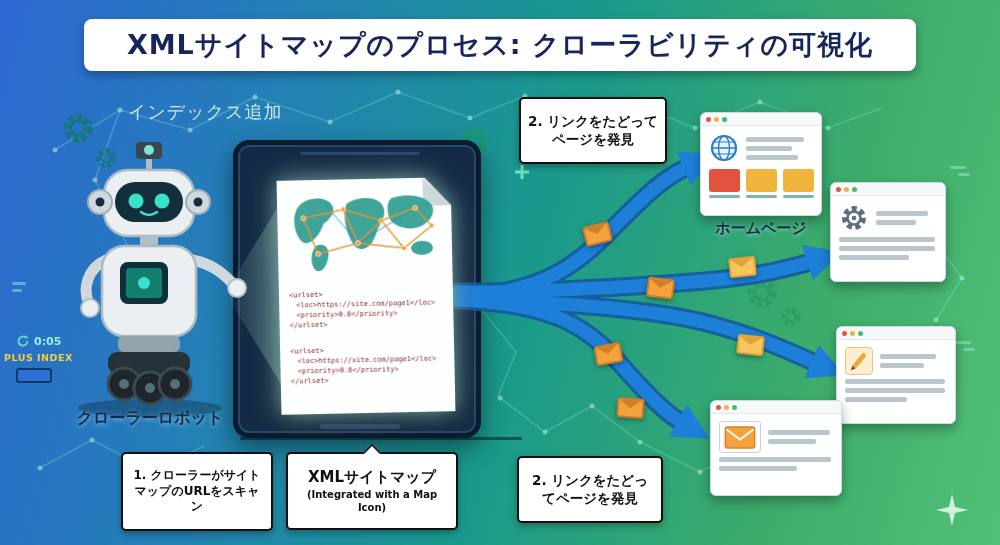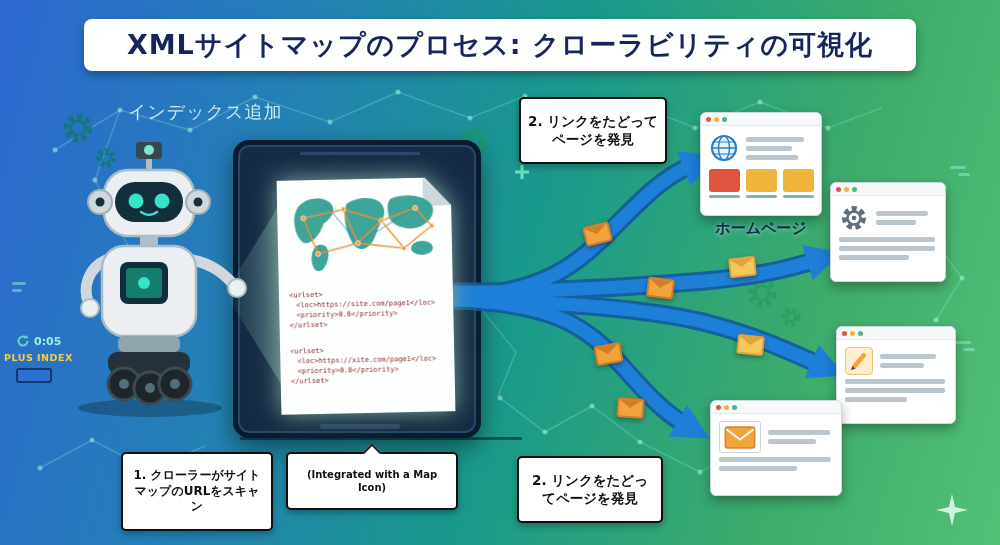--- a/index.html
+++ b/index.html
@@ -173,20 +173,21 @@
     <circle cx="96" cy="147" r="6" fill="#36e2c9"></circle>
     <rect x="70" y="200" width="62" height="16" rx="6" fill="#90a4ae"></rect>
     <rect x="60" y="216" width="82" height="22" rx="9" fill="#26323a"></rect>
     <circle cx="76" cy="248" r="16" fill="#1f262b" stroke="#3c4a52" stroke-width="3"></circle>
       <circle cx="76" cy="248" r="5" fill="#546e7a"></circle>
     <circle cx="102" cy="252" r="16" fill="#1f262b" stroke="#3c4a52" stroke-width="3"></circle>
       <circle cx="102" cy="252" r="5" fill="#546e7a"></circle>
     <circle cx="127" cy="248" r="16" fill="#1f262b" stroke="#3c4a52" stroke-width="3"></circle>
       <circle cx="127" cy="248" r="5" fill="#546e7a"></circle>
   </svg>
+  <div class="abs" style="left:70px;top:408px;width:160px;text-align:center;font-size:16px;font-weight:bold;color:#0d2b4e;text-shadow:0 1px 5px rgba(255,255,255,.55);z-index:6;">クローラーロボット</div>
 
   <div class="abs" style="left:233px;top:140px;width:248px;height:298px;background:#152b45;border:5px solid #0b1b2e;border-radius:16px;box-shadow:0 10px 24px rgba(0,0,0,.45), inset 0 0 0 2px #27486b;z-index:2;"></div>
   <div class="abs" style="left:300px;top:152px;width:120px;height:3px;background:#27486b;border-radius:2px;z-index:2;"></div>
   <div class="abs" style="left:320px;top:424px;width:80px;height:5px;background:#27486b;border-radius:3px;z-index:2;"></div>
   <div class="abs" style="left:240px;top:437px;width:282px;height:3px;background:rgba(8,22,38,.55);z-index:2;"></div>
 
   <div class="beam"></div>
 
   <div class="doc">
     <div class="doc-page"></div>
@@ -258,20 +259,21 @@
   <div class="envelope" style="left:647px;top:278px;transform:rotate(7deg);"></div>
   <div class="envelope light" style="left:729px;top:257px;transform:rotate(-6deg);"></div>
   <div class="envelope light" style="left:737px;top:335px;transform:rotate(6deg);"></div>
   <div class="envelope" style="left:595px;top:344px;transform:rotate(-10deg);"></div>
   <div class="envelope" style="left:617px;top:398px;transform:rotate(4deg);"></div>
 
   <div class="callout" style="left:121px;top:452px;width:152px;font-size:12px;">1. クローラーがサイトマップのURLをスキャン</div>
 
   <div class="callout" style="left:286px;top:452px;width:172px;">
     <div class="pointer"></div>
+    <div style="font-size:15px;">XMLサイトマップ</div>
     <div style="font-size:10px;">(Integrated with a Map Icon)</div>
   </div>
 
   <div class="callout" style="left:519px;top:97px;width:148px;font-size:13.5px;">2. リンクをたどってページを発見</div>
   <div class="callout" style="left:517px;top:456px;width:146px;font-size:13.5px;">2. リンクをたどってページを発見</div>
 
   <div class="card" style="left:700px;top:112px;width:122px;height:104px;">
     <div class="card-top">
       <span class="dot r"></span>
       <span class="dot y"></span>

